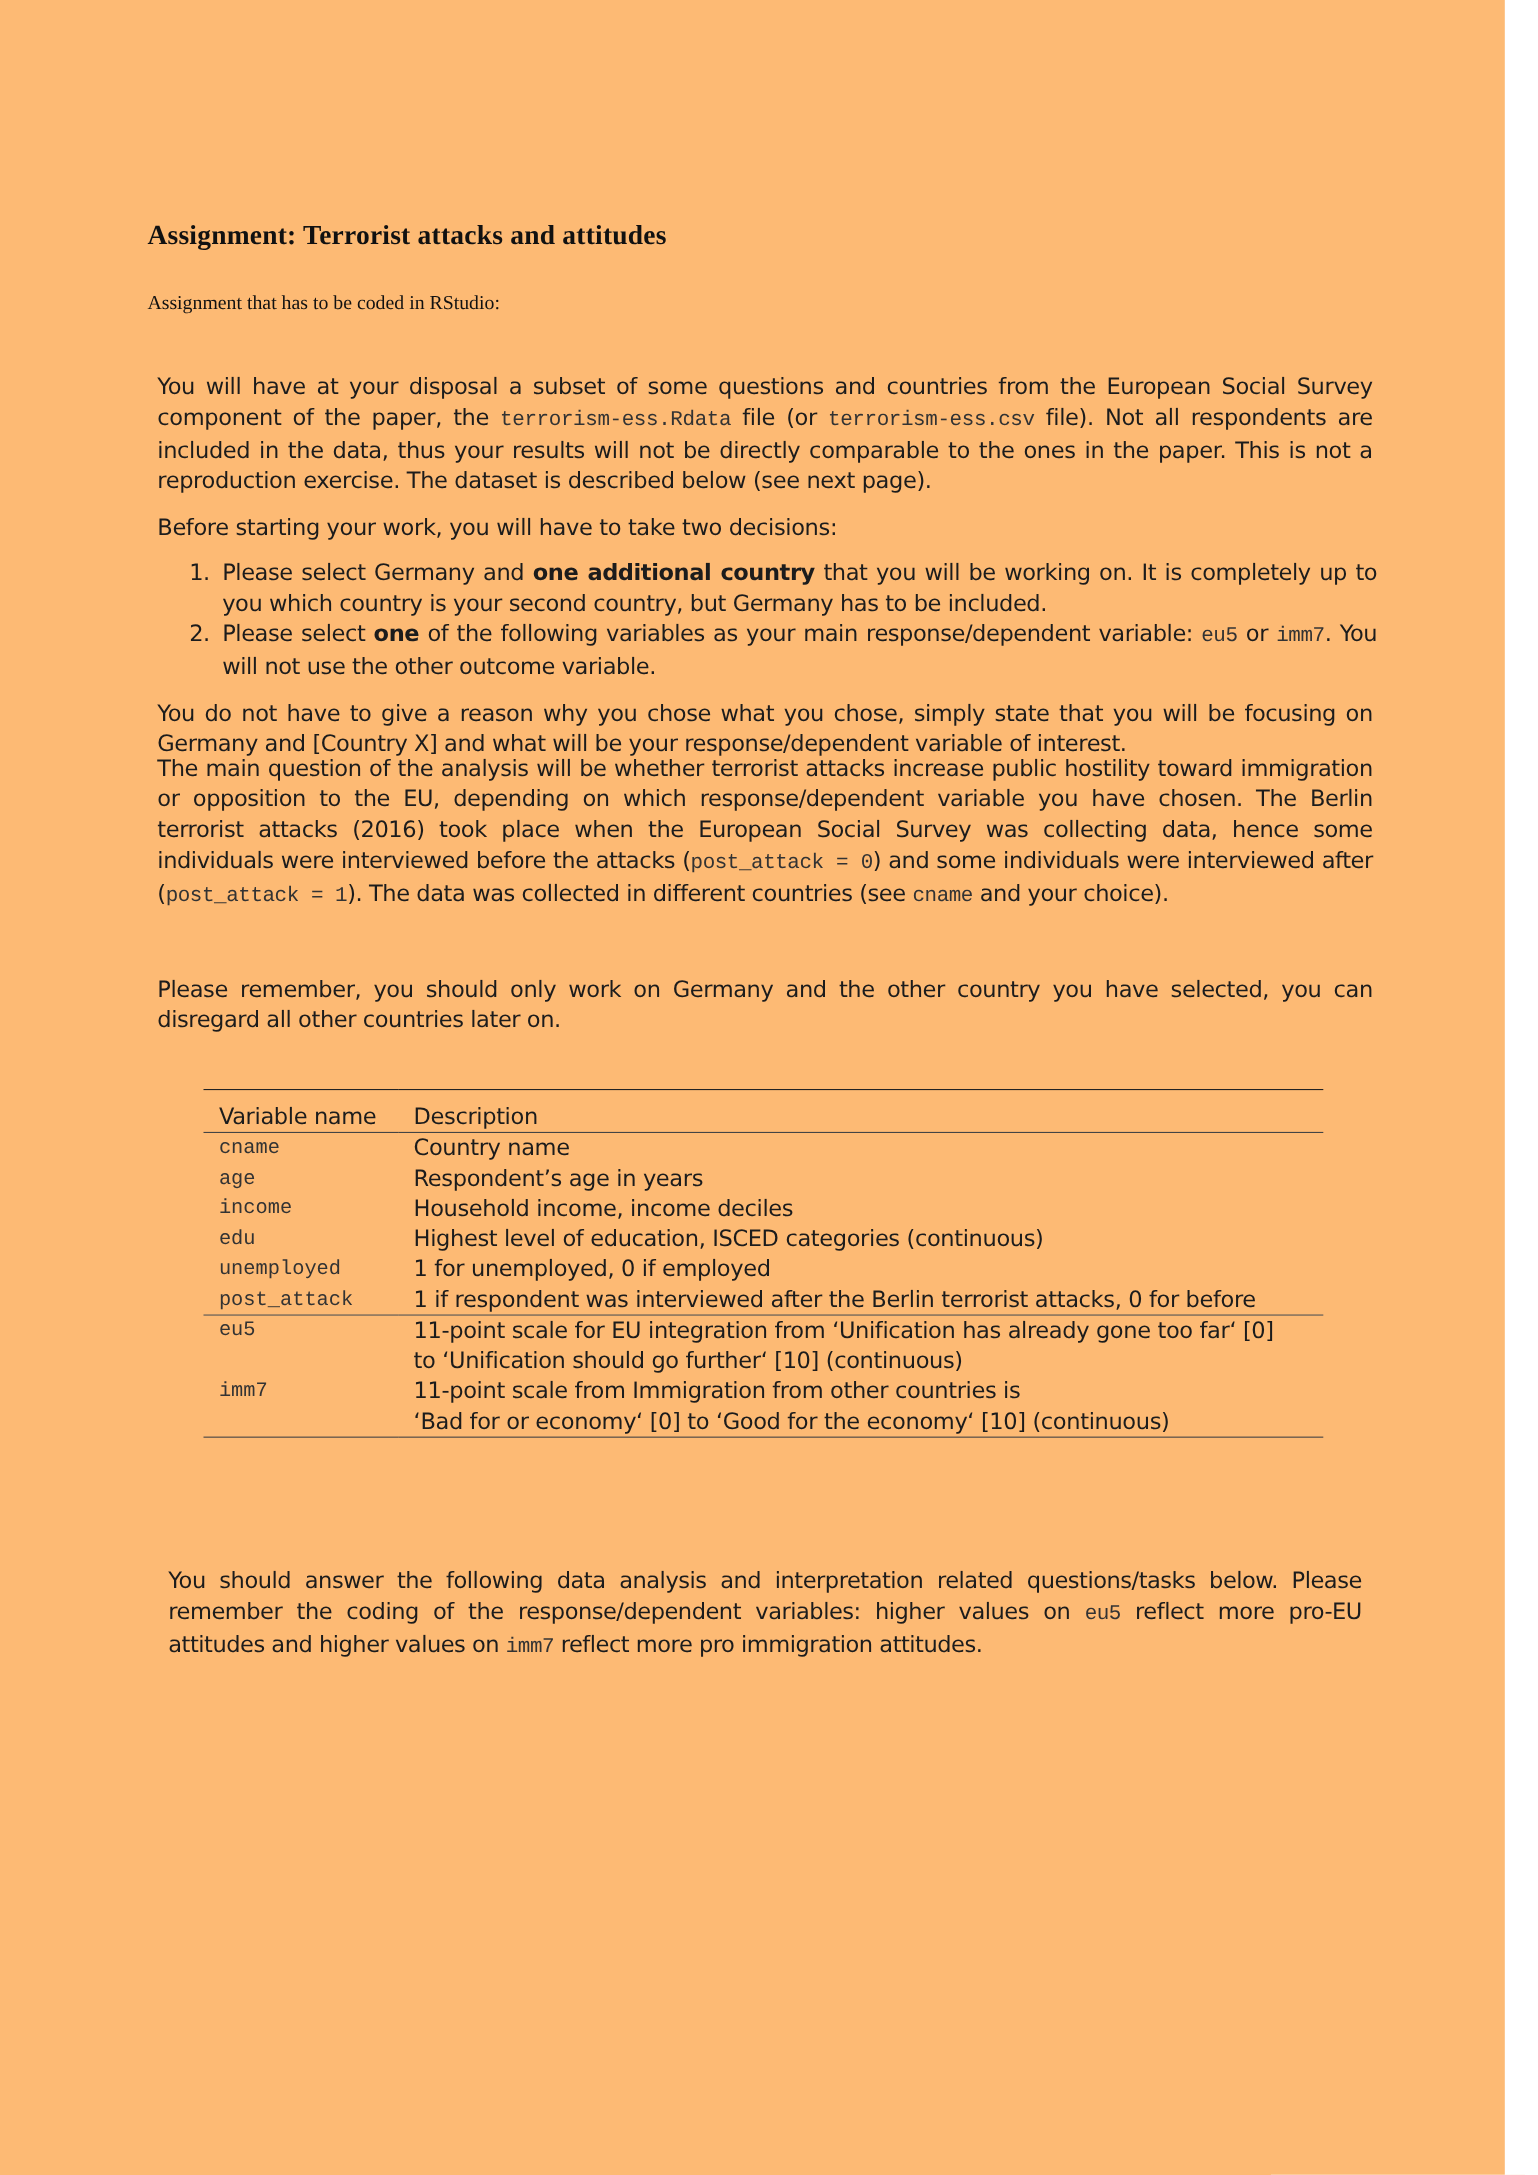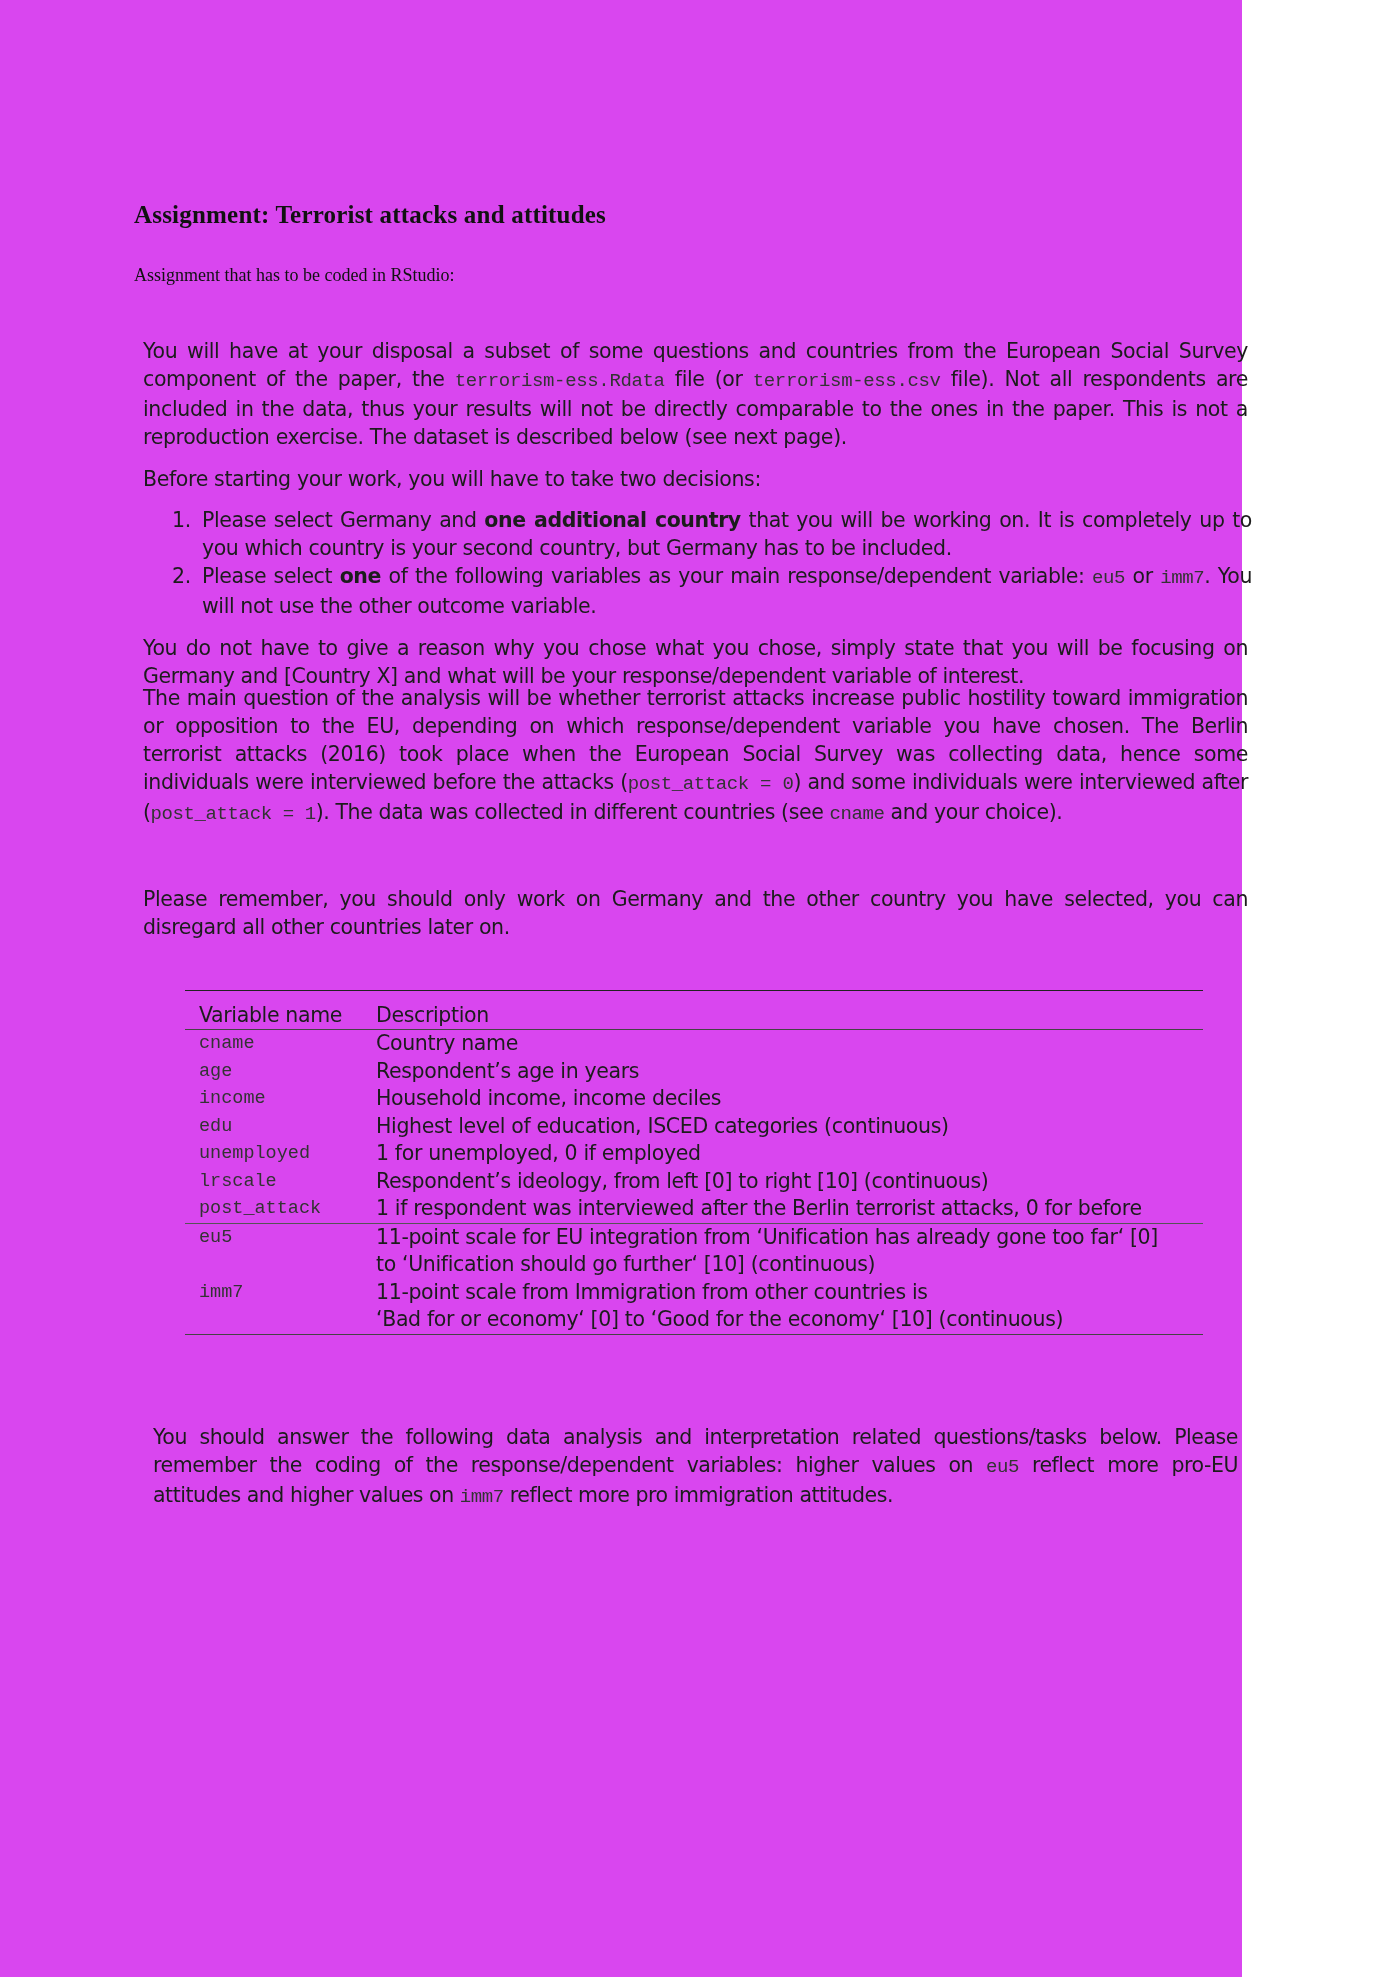--- a/index.html
+++ b/index.html
@@ -1,17 +1,17 @@
 <!DOCTYPE html>
 <html><head>
 <meta charset="utf-8">
 <style>
   html, body { margin: 0; padding: 0; background: #ffffff; }
   body { width: 1398px; height: 1977px; position: relative; overflow: hidden; color: #1a1a1a; }
-  .page { position: absolute; left: 0; top: 0; width: 1242px; height: 1977px; background: #d946ef; }
+  .page { position: absolute; left: 0; top: 0; width: 1368px; height: 1977px; background: #fdba74; }
 
   .title {
     position: absolute; left: 134px; top: 201px;
     font-family: "Liberation Serif", serif; font-weight: bold; font-size: 25px; color: #111;
     letter-spacing: 0.2px;
   }
   .subtitle {
     position: absolute; left: 134px; top: 265px;
     font-family: Liberation Serif, serif; font-size: 18px; color: #111;
   }
@@ -105,24 +105,20 @@
         </tr>
       <tr>
           <td class="vn">edu</td>
           <td class="desc">Highest level of education, ISCED categories (continuous)</td>
         </tr>
       <tr>
           <td class="vn">unemployed</td>
           <td class="desc">1 for unemployed, 0 if employed</td>
         </tr>
       <tr>
-          <td class="vn">lrscale</td>
-          <td class="desc">Respondent’s ideology, from left [0] to right [10] (continuous)</td>
-        </tr>
-      <tr>
           <td class="vn">post_attack</td>
           <td class="desc">1 if respondent was interviewed after the Berlin terrorist attacks, 0 for before</td>
         </tr>
     </tbody>
     <tbody class="outcomes">
       <tr class="group-start">
         <td class="vn">eu5</td>
         <td class="desc"><span>11-point scale for EU integration from ‘Unification has already gone too far‘ [0]</span><br><span>to ‘Unification should go further‘ [10] (continuous)</span></td>
       </tr>
       <tr>

